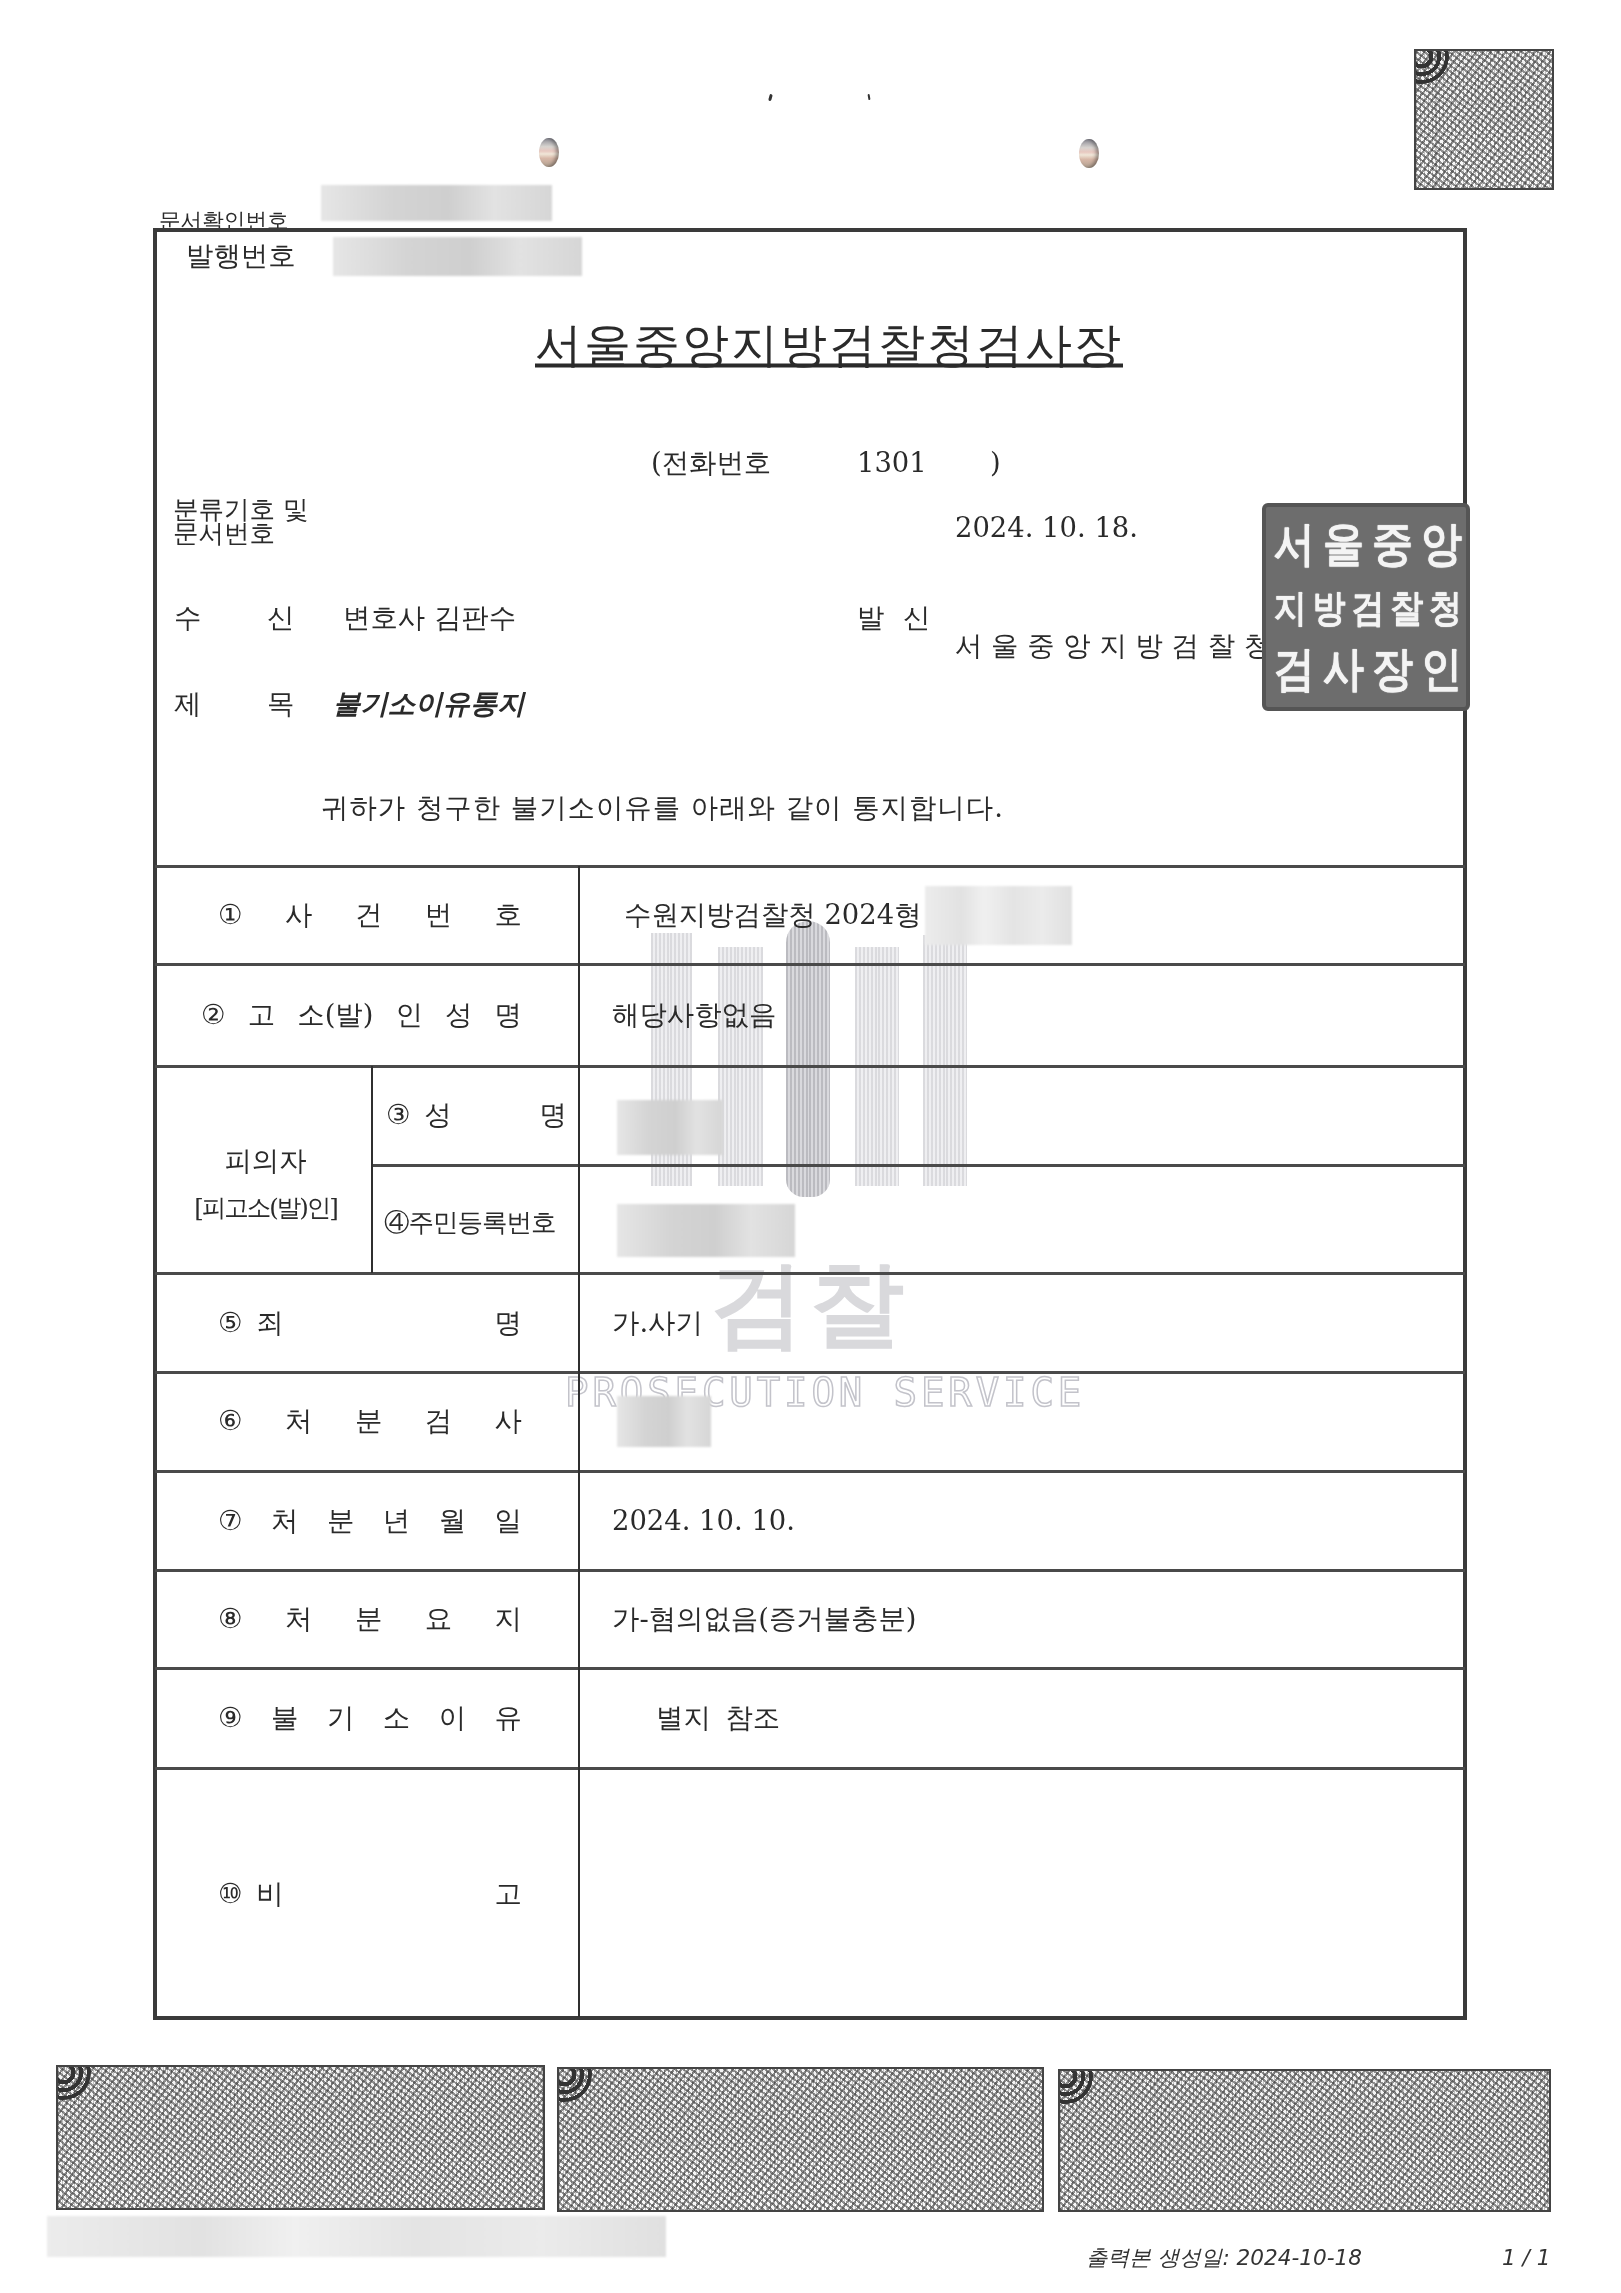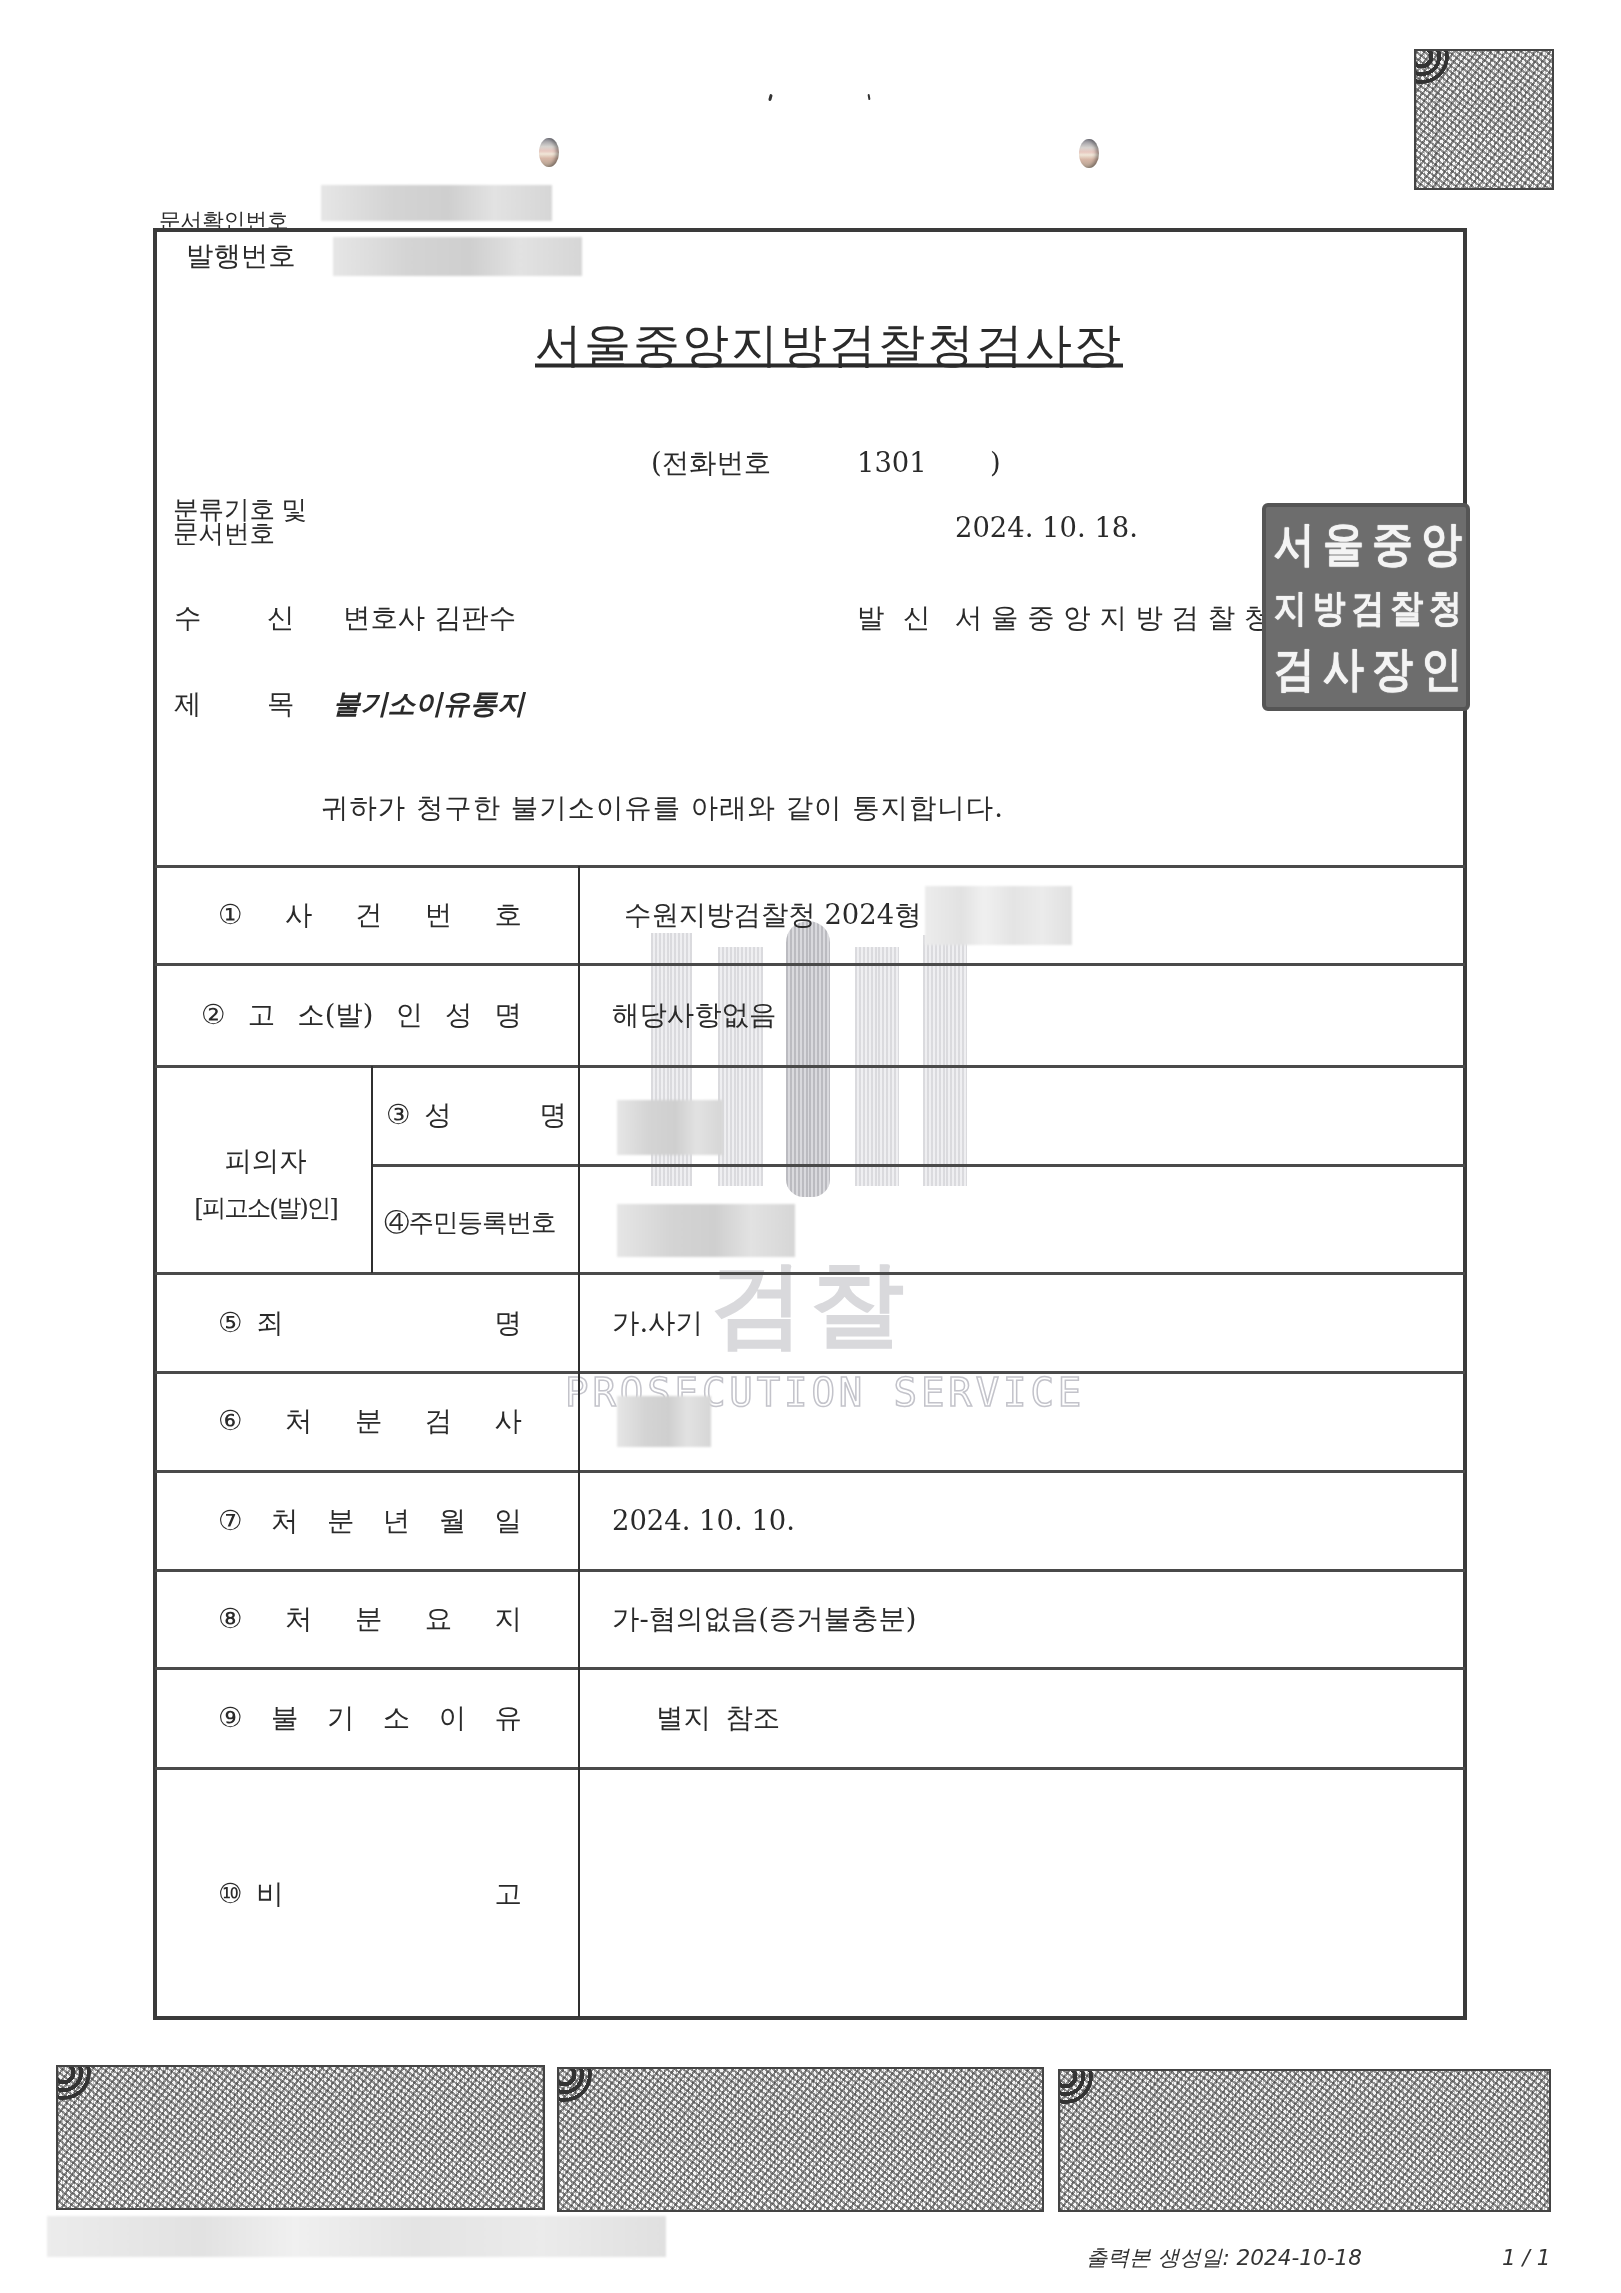--- a/index.html
+++ b/index.html
@@ -31,21 +31,21 @@
   .blur.b2 { background:linear-gradient(90deg,#e6e6e6,#d4d4d4 30%,#cfcfcf 55%,#e2e2e2 75%,#d6d6d6); }
   .blur.b3 { background:linear-gradient(90deg,#ececec,#e2e2e2 25%,#f0f0f0 40%,#e4e4e4 60%,#ebebeb 80%,#e0e0e0); }
 
   
   .frame { left:153px; top:228px; width:1314px; height:1792px; border:4.9px solid #3a3a3a; box-sizing:border-box; }
   .hline { height:2.9px; background:#4a4a4a; }
   .vline { width:2px; background:#2f2f2f; }
 
   .title { font-size:47px; letter-spacing:2px; }
   .f28 { font-size:27.4px; }
-  .f26 { font-size:25.5px;font-family:Liberation Serif, serif; }
+  .f26 { font-size:25.5px; }
   .f22 { font-size:21.6px;margin-top:18px; }
   .bold { font-weight:bold; }
 
   .label-spread { display:flex; justify-content:space-between; align-items:center; width:304px; font-size:27.4px; }
   .label-spread span { display:inline-block; }
 
   
   .seal { border:4.9px solid #555; border-radius:5.9px; box-sizing:border-box; background:#6d6d6d;
     display:grid; grid-template-rows:repeat(3,1fr); padding:7.8px; gap:3.9px; }
   .seal .srow { display:flex; justify-content:space-between; align-items:center; }
@@ -86,21 +86,21 @@
 <div class="abs serif f26" style="left:173px;top:498px;line-height:23.5px;">
   <div style="white-space:pre;">분류기호 및</div>
   <div>문서번호</div>
 </div>
 <div class="abs vc serif f28" style="left:955px;top:528px;">2024. 10. 18.</div>
 
 <div class="abs vc serif f28" style="left:174px;top:618px;">수</div>
 <div class="abs vc serif f28" style="left:267px;top:618px;">신</div>
 <div class="abs vc serif f28" style="left:343px;top:618px;">변호사 김판수</div>
 <div class="abs vc serif f28" style="left:857px;top:618px;word-spacing:9.8px;">발 신</div>
-<div class="abs vc serif f28" style="left:955px;top:618px;">서 울 중 앙 지 방 검 찰 청</div>
+<div class="abs vc serif f28" style="left:955px;top:646px;">서 울 중 앙 지 방 검 찰 청</div>
 
 <div class="abs vc serif f28" style="left:174px;top:704px;">제</div>
 <div class="abs vc serif f28" style="left:267px;top:704px;">목</div>
 <div class="abs vc sans f28 bold" style="left:333px;top:704px;">불기소이유통지</div>
 
 <div class="abs seal" style="left:1262px;top:503px;width:208px;height:208px;">
   <div class="srow">
     <span class="sch">서</span>
     <span class="sch">울</span>
     <span class="sch">중</span>

